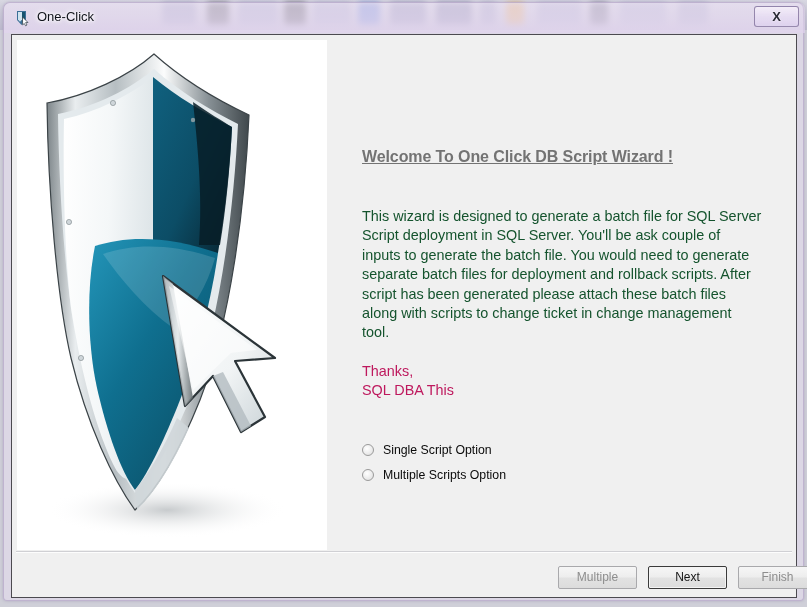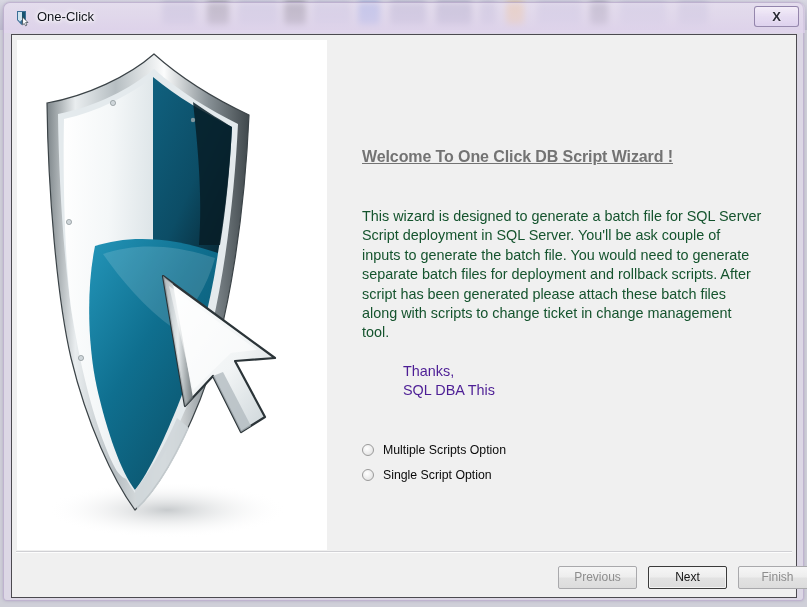--- a/index.html
+++ b/index.html
@@ -155,22 +155,21 @@
     line-height: 19.4px;
     color: #14532d;
   }
 
   .signoff {
     position: absolute;
     left: 5px;
     top: 327px;
     font-size: 14.4px;
     line-height: 19.4px;
-    color: #4c1d95;
-    margin-left: 41px;
+    color: #be185d;
   }
 
   .options {
     position: absolute;
     left: 5px;
     top: 402px;
   }
   .radio-row {
     display: flex;
     align-items: center;
@@ -394,32 +393,32 @@
         <div class="body-text">This wizard is designed to generate a batch file for SQL Server Script deployment in SQL Server.  You'll be ask couple of inputs to generate the batch file. You would need to generate separate batch files for deployment and rollback scripts. After script has been generated please attach these batch files along with scripts to change ticket in change management tool.</div>
 
         <div class="signoff">
           <div>Thanks,</div>
           <div>SQL DBA This</div>
         </div>
 
         <div class="options">
           <div class="radio-row">
             <span class="radio-dot"></span>
-            <span class="radio-label">Multiple Scripts Option</span>
+            <span class="radio-label">Single Script Option</span>
           </div>
           <div class="radio-row">
             <span class="radio-dot"></span>
-            <span class="radio-label">Single Script Option</span>
+            <span class="radio-label">Multiple Scripts Option</span>
           </div>
         </div>
       </div>
 
       <div class="separator"></div>
 
       <div class="btn-row">
-        <div class="btn">Previous</div>
+        <div class="btn">Multiple</div>
         <div class="btn enabled default">Next</div>
         <div class="btn">Finish</div>
       </div>
 
     </div>
   </div>
 </div>
 
 </body></html>

